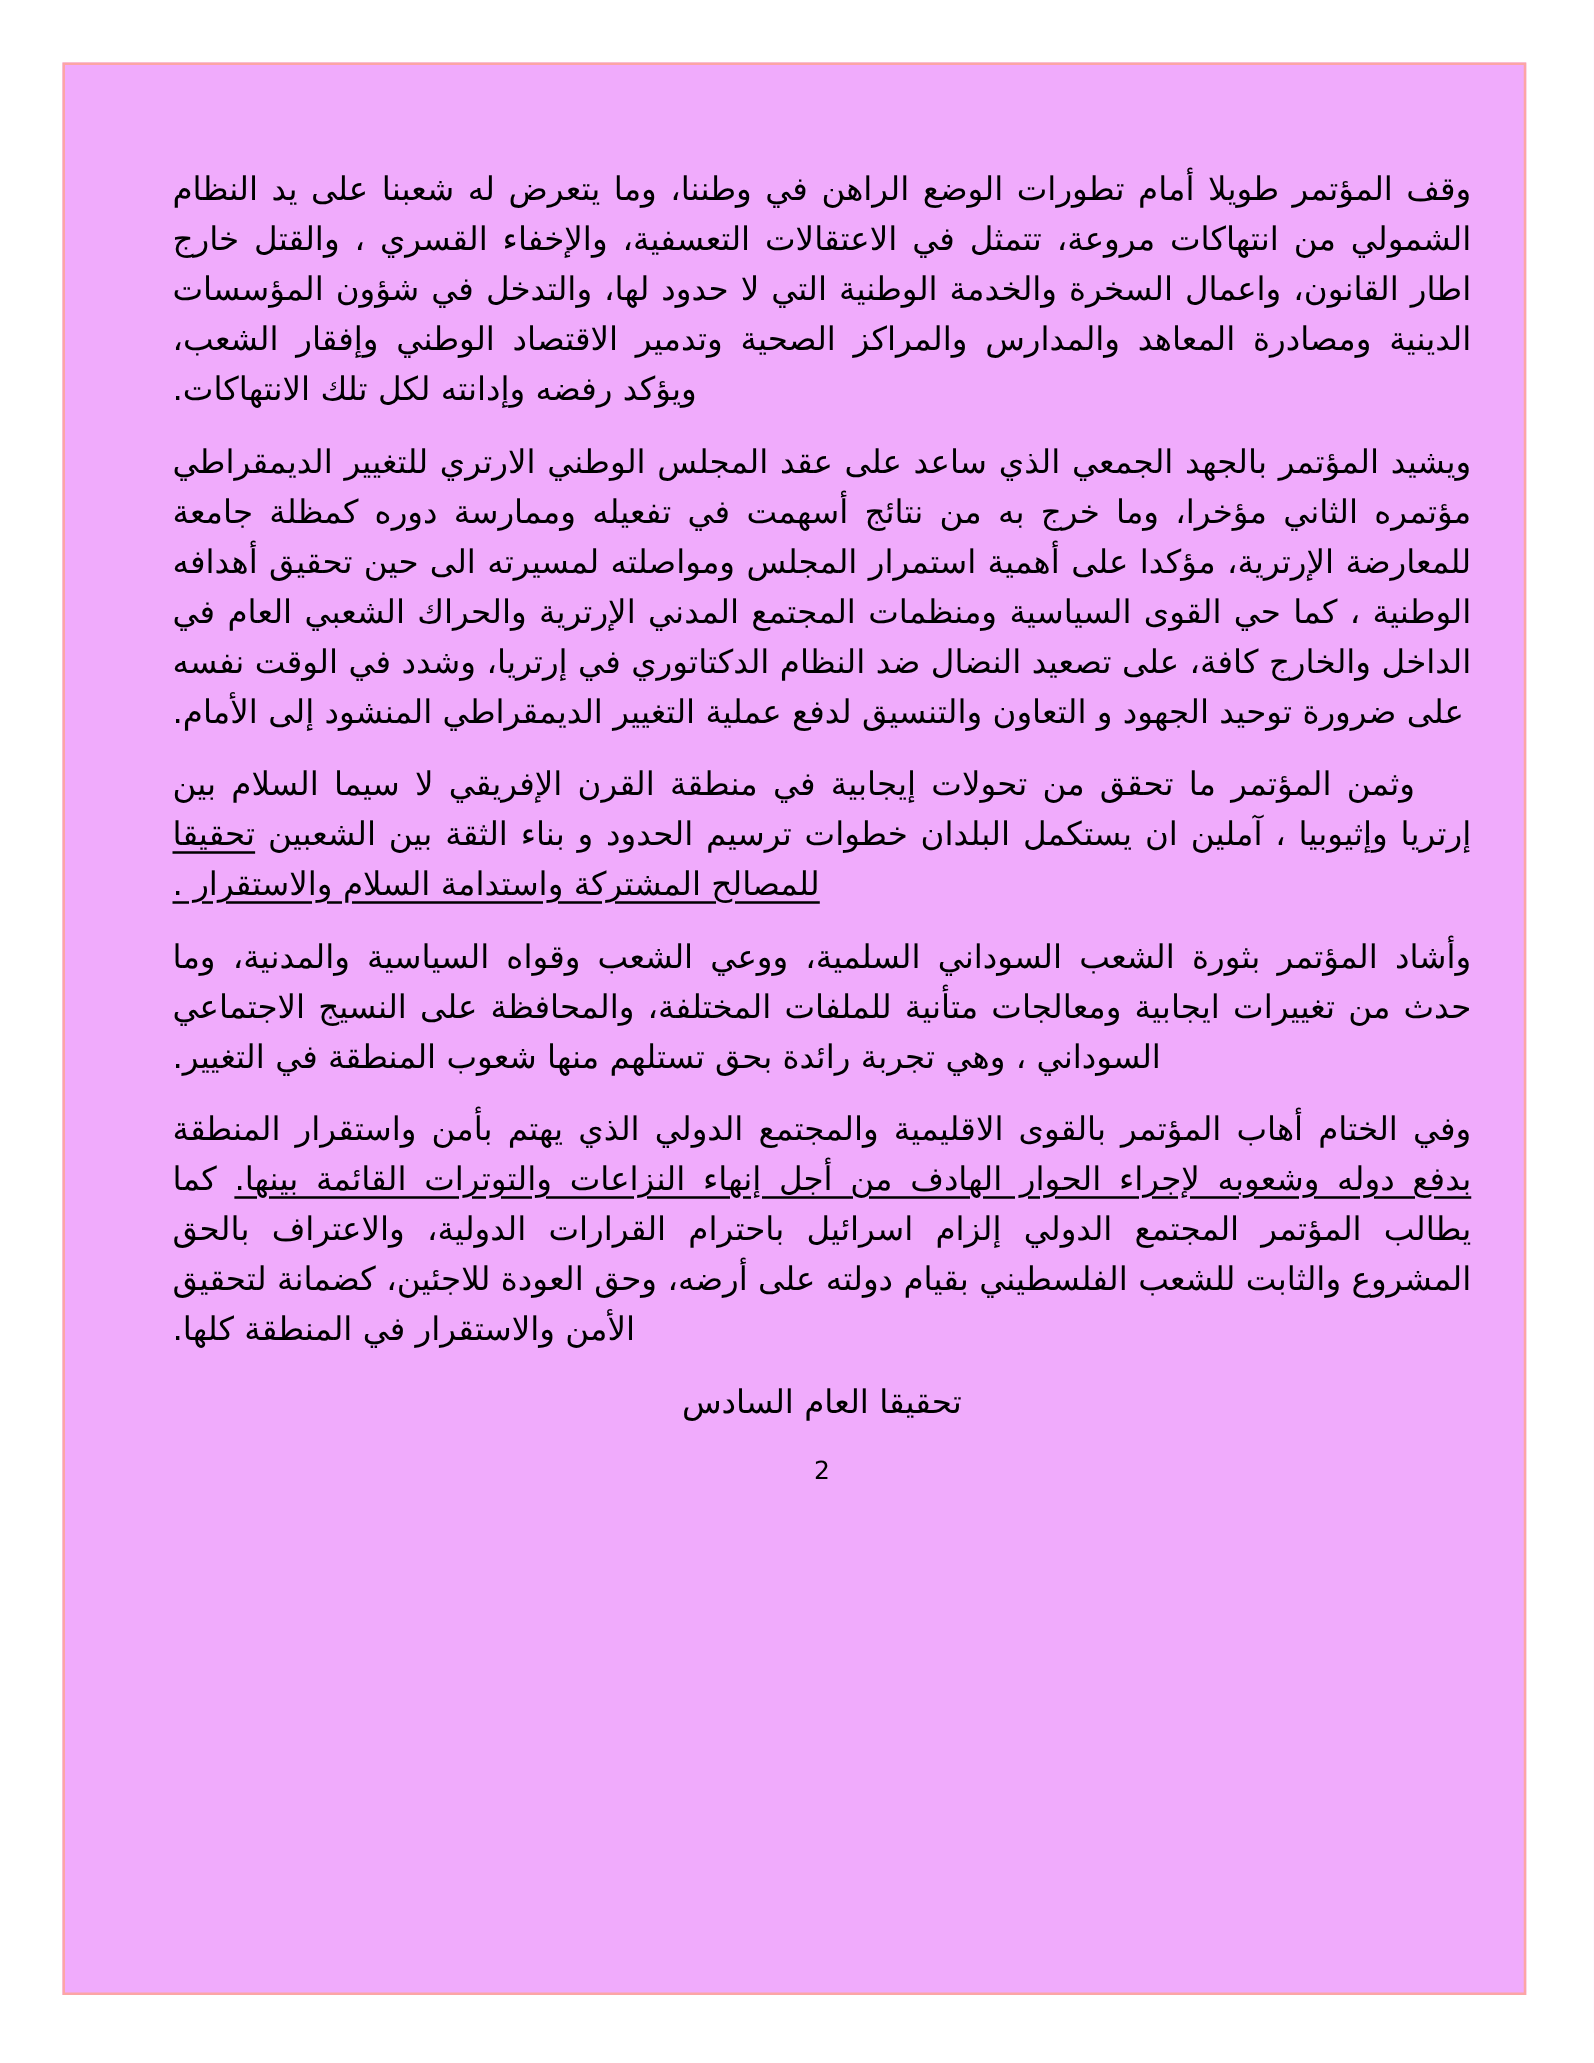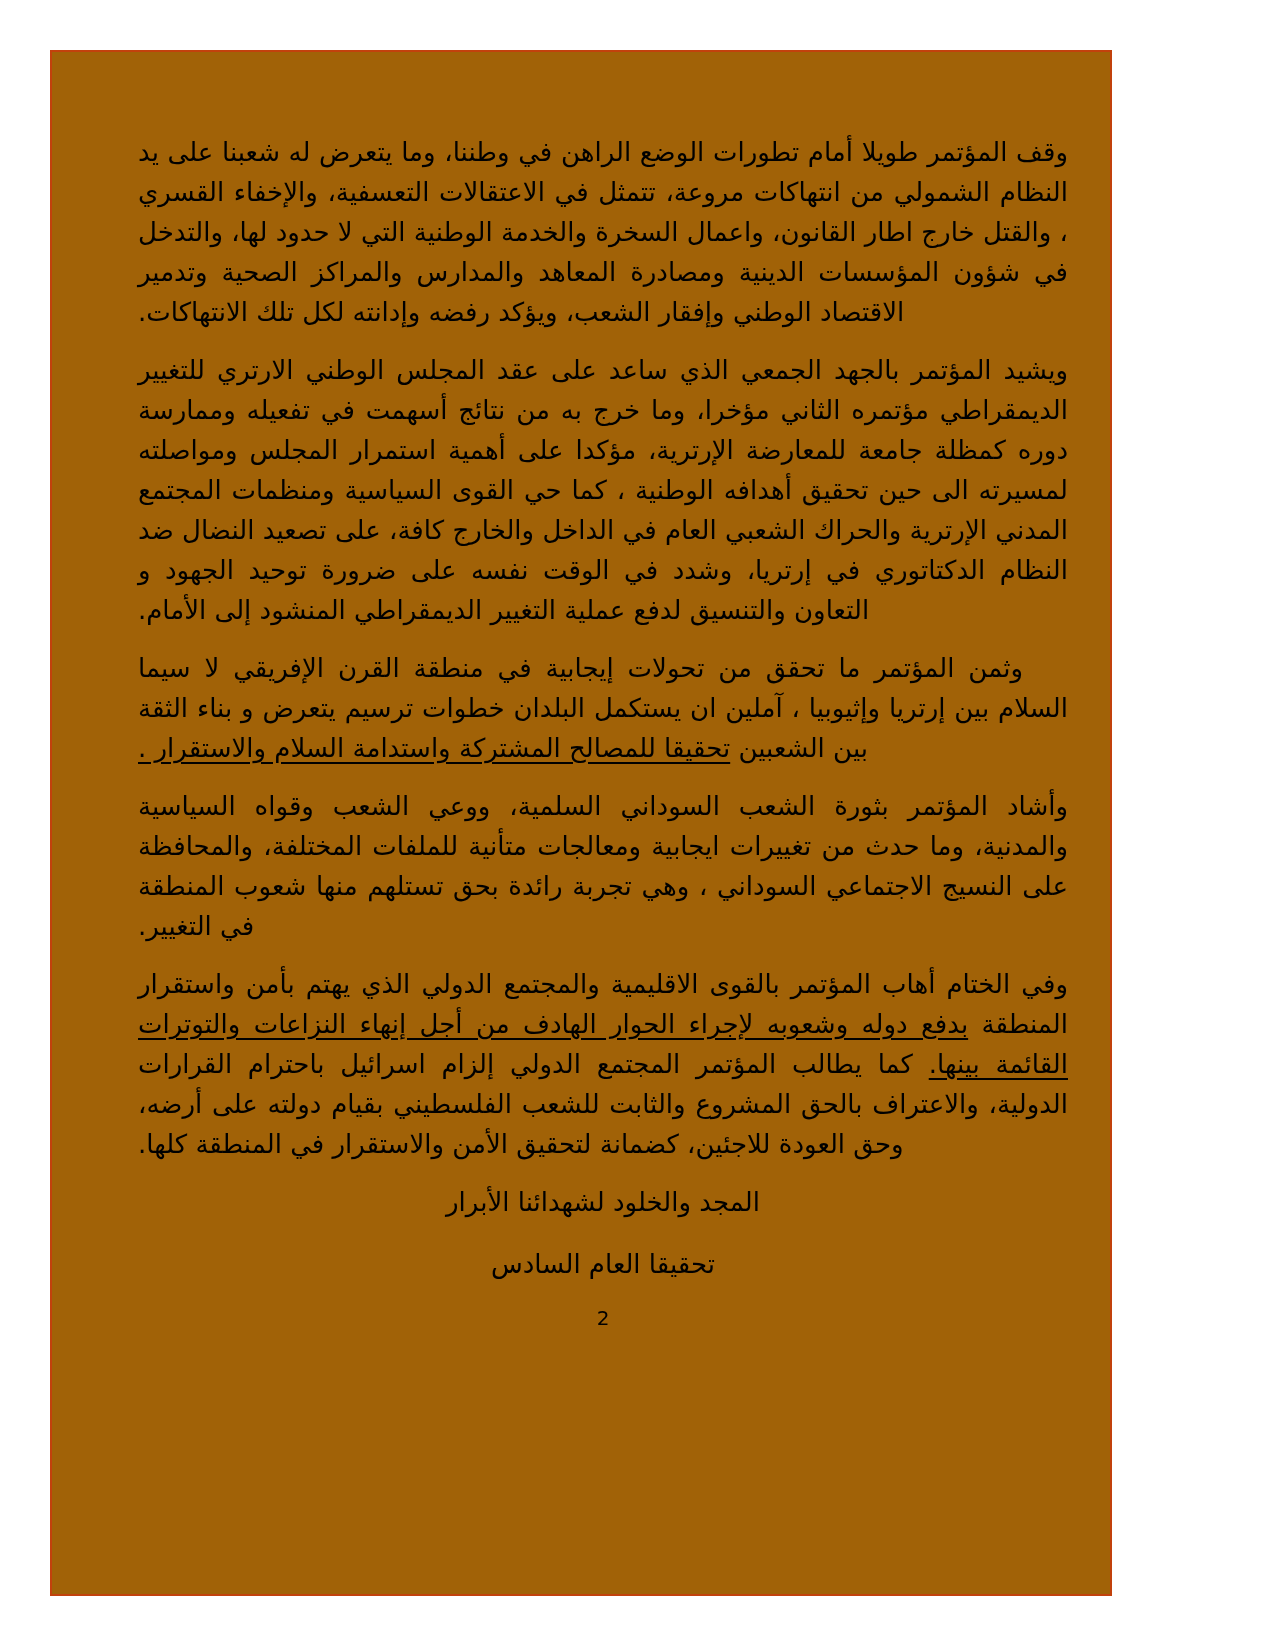--- a/index.html
+++ b/index.html
@@ -11,26 +11,26 @@
     width: 1275px;
     height: 1650px;
     position: relative;
     font-family: "DejaVu Sans", sans-serif;
     color: #000000;
   }
   .page-frame {
     position: absolute;
     left: 50px;
     top: 50px;
-    width: 1062px;
+    width: 1171px;
     height: 1546px;
-    border: 2px solid #c2410c;
+    border: 2px solid #fca5a5;
     box-sizing: border-box;
     overflow: hidden;
-    background: #a16207;
+    background: #f0abfc;
   }
   .content {
     direction: rtl;
     padding: 80px 42px 0 86px;
   }
   .para {
     direction: rtl;
     text-align: justify;
     text-align-last: left;
     font-size: 26px;
@@ -72,28 +72,27 @@
 </head>
 <body>
 
 <div class="page-frame">
   <div class="content">
 
     <p class="para"><span>وقف المؤتمر طويلا أمام  تطورات الوضع الراهن في وطننا، وما يتعرض له شعبنا على يد النظام الشمولي من انتهاكات مروعة، تتمثل في الاعتقالات التعسفية، والإخفاء القسري ، والقتل خارج اطار القانون، واعمال السخرة والخدمة الوطنية التي لا حدود لها، والتدخل في شؤون المؤسسات الدينية ومصادرة المعاهد والمدارس والمراكز الصحية وتدمير الاقتصاد الوطني وإفقار الشعب، ويؤكد رفضه وإدانته لكل تلك الانتهاكات.</span></p>
 
     <p class="para"><span>ويشيد المؤتمر بالجهد الجمعي الذي ساعد على عقد المجلس الوطني الارتري للتغيير الديمقراطي مؤتمره الثاني مؤخرا، وما خرج به من نتائج أسهمت في تفعيله وممارسة دوره كمظلة جامعة للمعارضة الإرترية، مؤكدا على أهمية استمرار المجلس ومواصلته لمسيرته الى حين تحقيق أهدافه الوطنية ، كما حي القوى السياسية ومنظمات المجتمع المدني الإرترية والحراك الشعبي العام في الداخل والخارج كافة، على تصعيد النضال ضد النظام الدكتاتوري في إرتريا، وشدد في الوقت نفسه على ضرورة توحيد الجهود و التعاون والتنسيق لدفع عملية التغيير الديمقراطي  المنشود إلى الأمام.</span></p>
 
-    <p class="para indent"><span>وثمن المؤتمر ما تحقق من تحولات إيجابية في منطقة القرن الإفريقي لا سيما السلام بين إرتريا وإثيوبيا ، آملين ان يستكمل البلدان خطوات ترسيم يتعرض و بناء الثقة بين الشعبين </span><span class="u-span">تحقيقا للمصالح المشتركة واستدامة السلام والاستقرار .</span></p>
+    <p class="para indent"><span>وثمن المؤتمر ما تحقق من تحولات إيجابية في منطقة القرن الإفريقي لا سيما السلام بين إرتريا وإثيوبيا ، آملين ان يستكمل البلدان خطوات ترسيم الحدود و بناء الثقة بين الشعبين </span><span class="u-span">تحقيقا للمصالح المشتركة واستدامة السلام والاستقرار .</span></p>
 
     <p class="para"><span>وأشاد المؤتمر بثورة الشعب السوداني السلمية، ووعي الشعب وقواه السياسية والمدنية، وما حدث من تغييرات ايجابية ومعالجات متأنية للملفات المختلفة، والمحافظة على النسيج الاجتماعي السوداني ، وهي تجربة رائدة بحق تستلهم منها شعوب المنطقة في التغيير.</span></p>
 
     <p class="para"><span>وفي الختام أهاب المؤتمر بالقوى الاقليمية والمجتمع الدولي الذي يهتم بأمن واستقرار المنطقة </span><span class="u-span">بدفع دوله وشعوبه لإجراء الحوار الهادف من أجل إنهاء النزاعات والتوترات القائمة بينها.</span><span> كما يطالب المؤتمر المجتمع الدولي إلزام اسرائيل باحترام القرارات الدولية، والاعتراف بالحق المشروع والثابت للشعب الفلسطيني بقيام دولته على أرضه، وحق العودة للاجئين، كضمانة لتحقيق الأمن والاستقرار في المنطقة كلها.</span></p>
 
 
     <div class="closing-block">
-      <p class="closing">المجد والخلود لشهدائنا الأبرار</p>
       <p class="closing">تحقيقا العام السادس</p>
     </div>
 
     <div class="page-number">2</div>
 
   </div>
 </div>
 
 </body></html>

